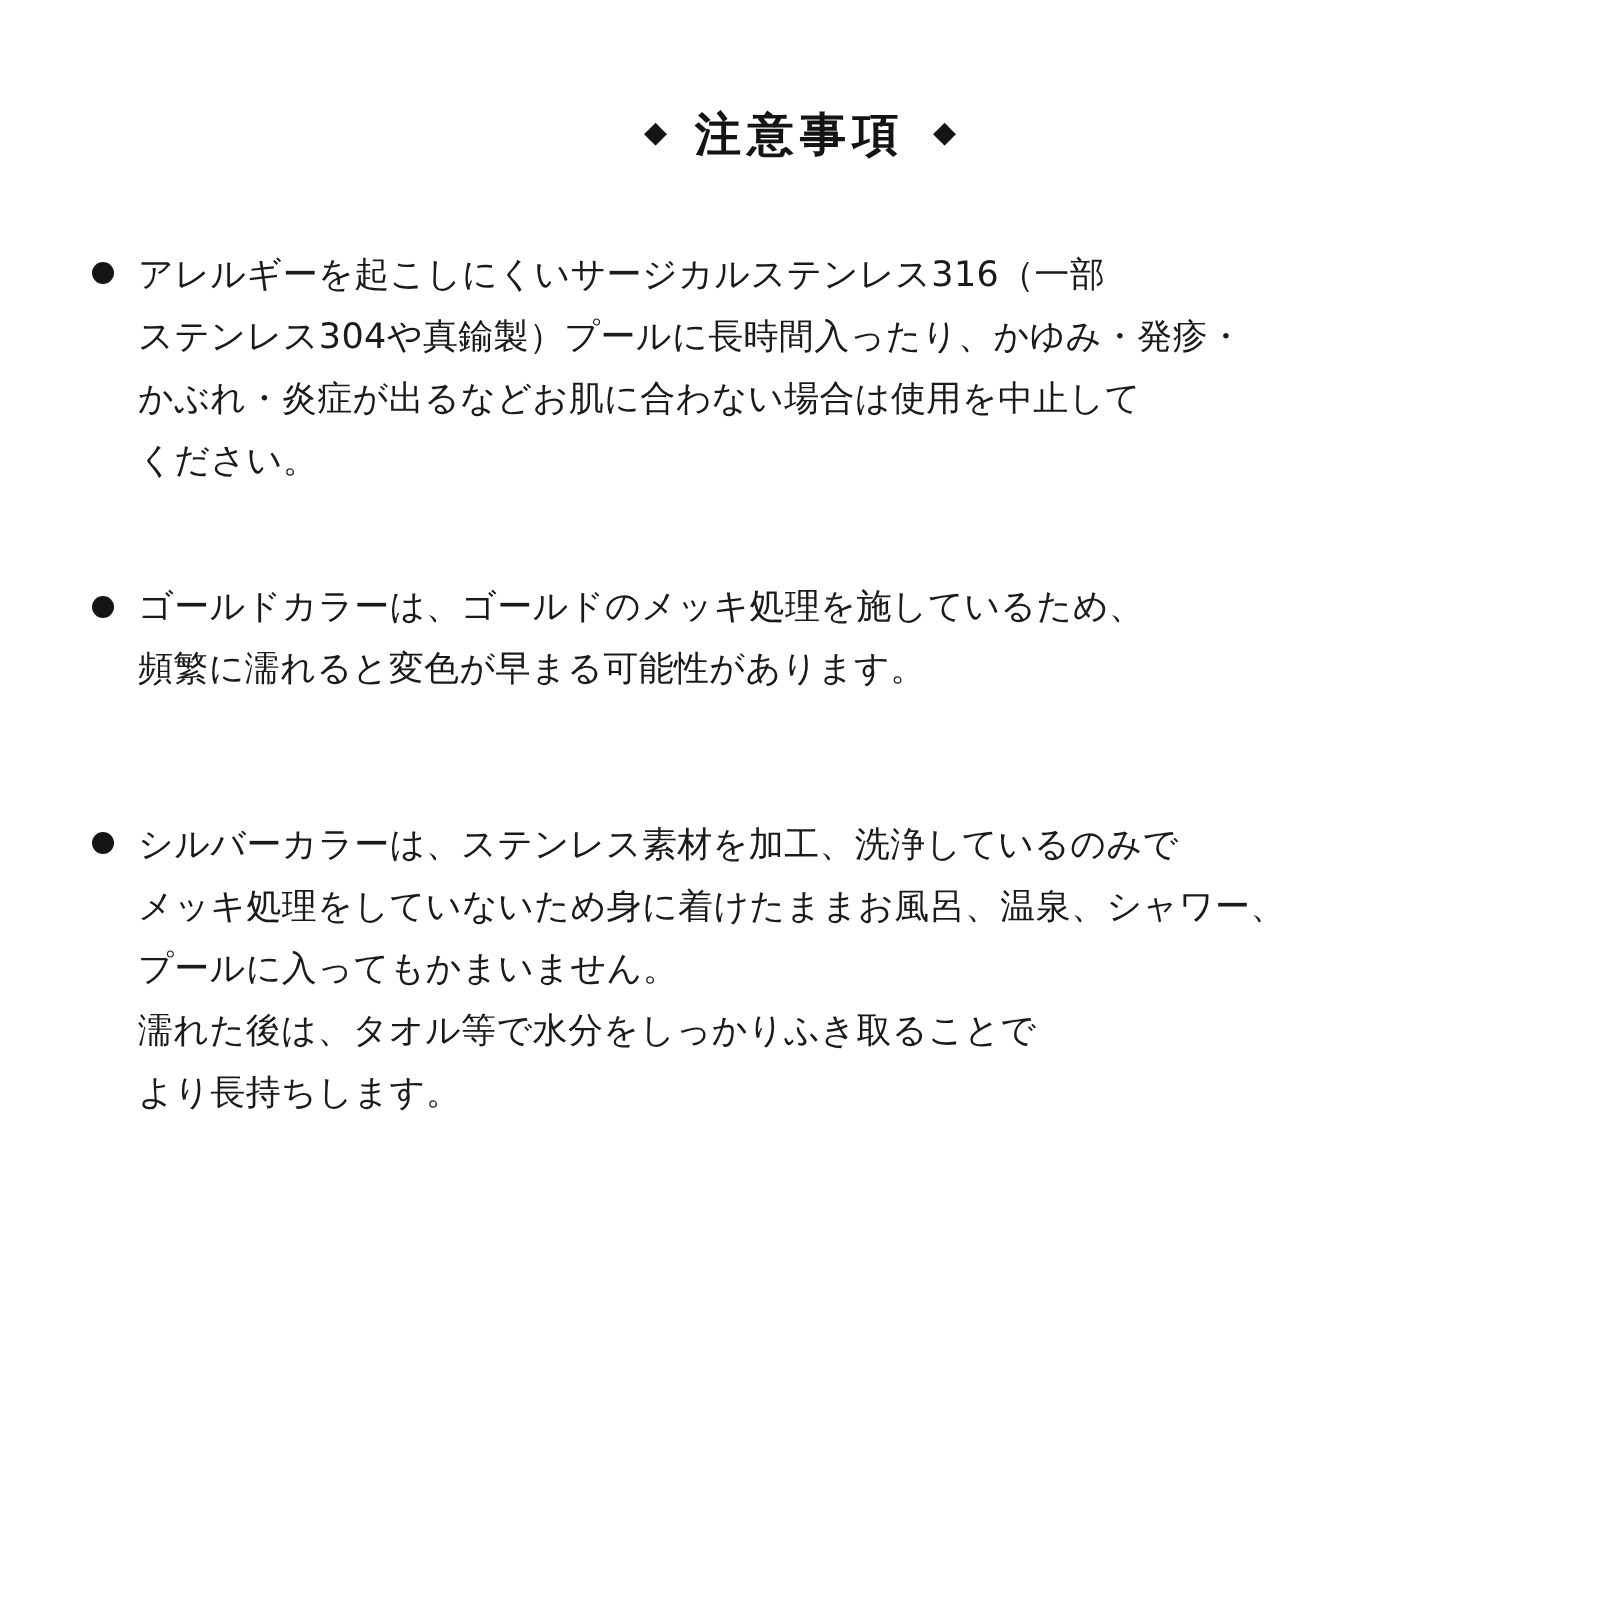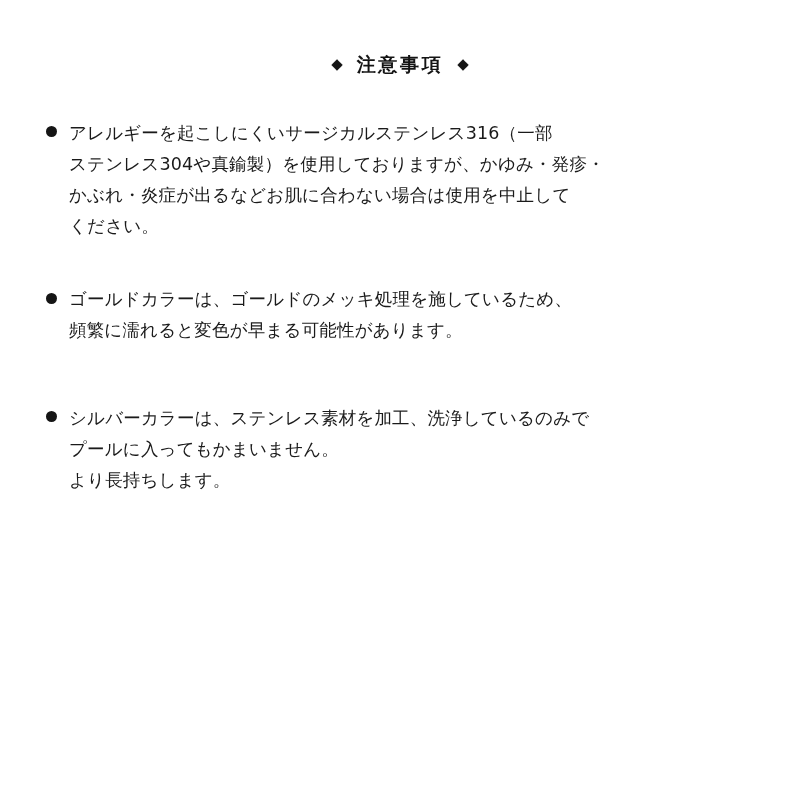--- a/index.html
+++ b/index.html
@@ -29,21 +29,21 @@
     margin-top: 8px;
     margin-bottom: 40px;
   }
   .diamond {
     font-size: 15px;
     line-height: 1;
     color: #151515;
     transform: translateY(-1px);
   }
   .title-text {
-    font-size: 19px;
+    font-size: 23px;
     font-weight: bold;
     letter-spacing: 0.14em;
     color: #141414;
   }
   .notes {
     margin: 0;
     padding: 0 0 0 6px;
   }
   .note {
     display: flex;
@@ -84,37 +84,39 @@
     <span class="title-text">注意事項</span>
     <span class="diamond">◆</span>
   </div>
 
   <div class="notes">
 
     <div class="note">
       <span class="bullet"></span>
       <div class="note-body">
         <div class="line">アレルギーを起こしにくいサージカルステンレス316（一部</div>
-        <div class="line">ステンレス304や真鍮製）を使用しておりますが、かゆみ・発疹・</div>
+        <div class="line">ステンレス304や真鍮製）プールに長時間入ったり、かゆみ・発疹・</div>
         <div class="line">かぶれ・炎症が出るなどお肌に合わない場合は使用を中止して</div>
         <div class="line">ください。</div>
       </div>
     </div>
 
     <div class="note gap-large">
       <span class="bullet"></span>
       <div class="note-body">
         <div class="line">ゴールドカラーは、ゴールドのメッキ処理を施しているため、</div>
         <div class="line">頻繁に濡れると変色が早まる可能性があります。</div>
       </div>
     </div>
 
     <div class="note">
       <span class="bullet"></span>
       <div class="note-body">
         <div class="line">シルバーカラーは、ステンレス素材を加工、洗浄しているのみで</div>
+        <div class="line">メッキ処理をしていないため身に着けたままお風呂、温泉、シャワー、</div>
         <div class="line">プールに入ってもかまいません。</div>
+        <div class="line">濡れた後は、タオル等で水分をしっかりふき取ることで</div>
         <div class="line">より長持ちします。</div>
       </div>
     </div>
 
   </div>
 </div>
 
 </body></html>

